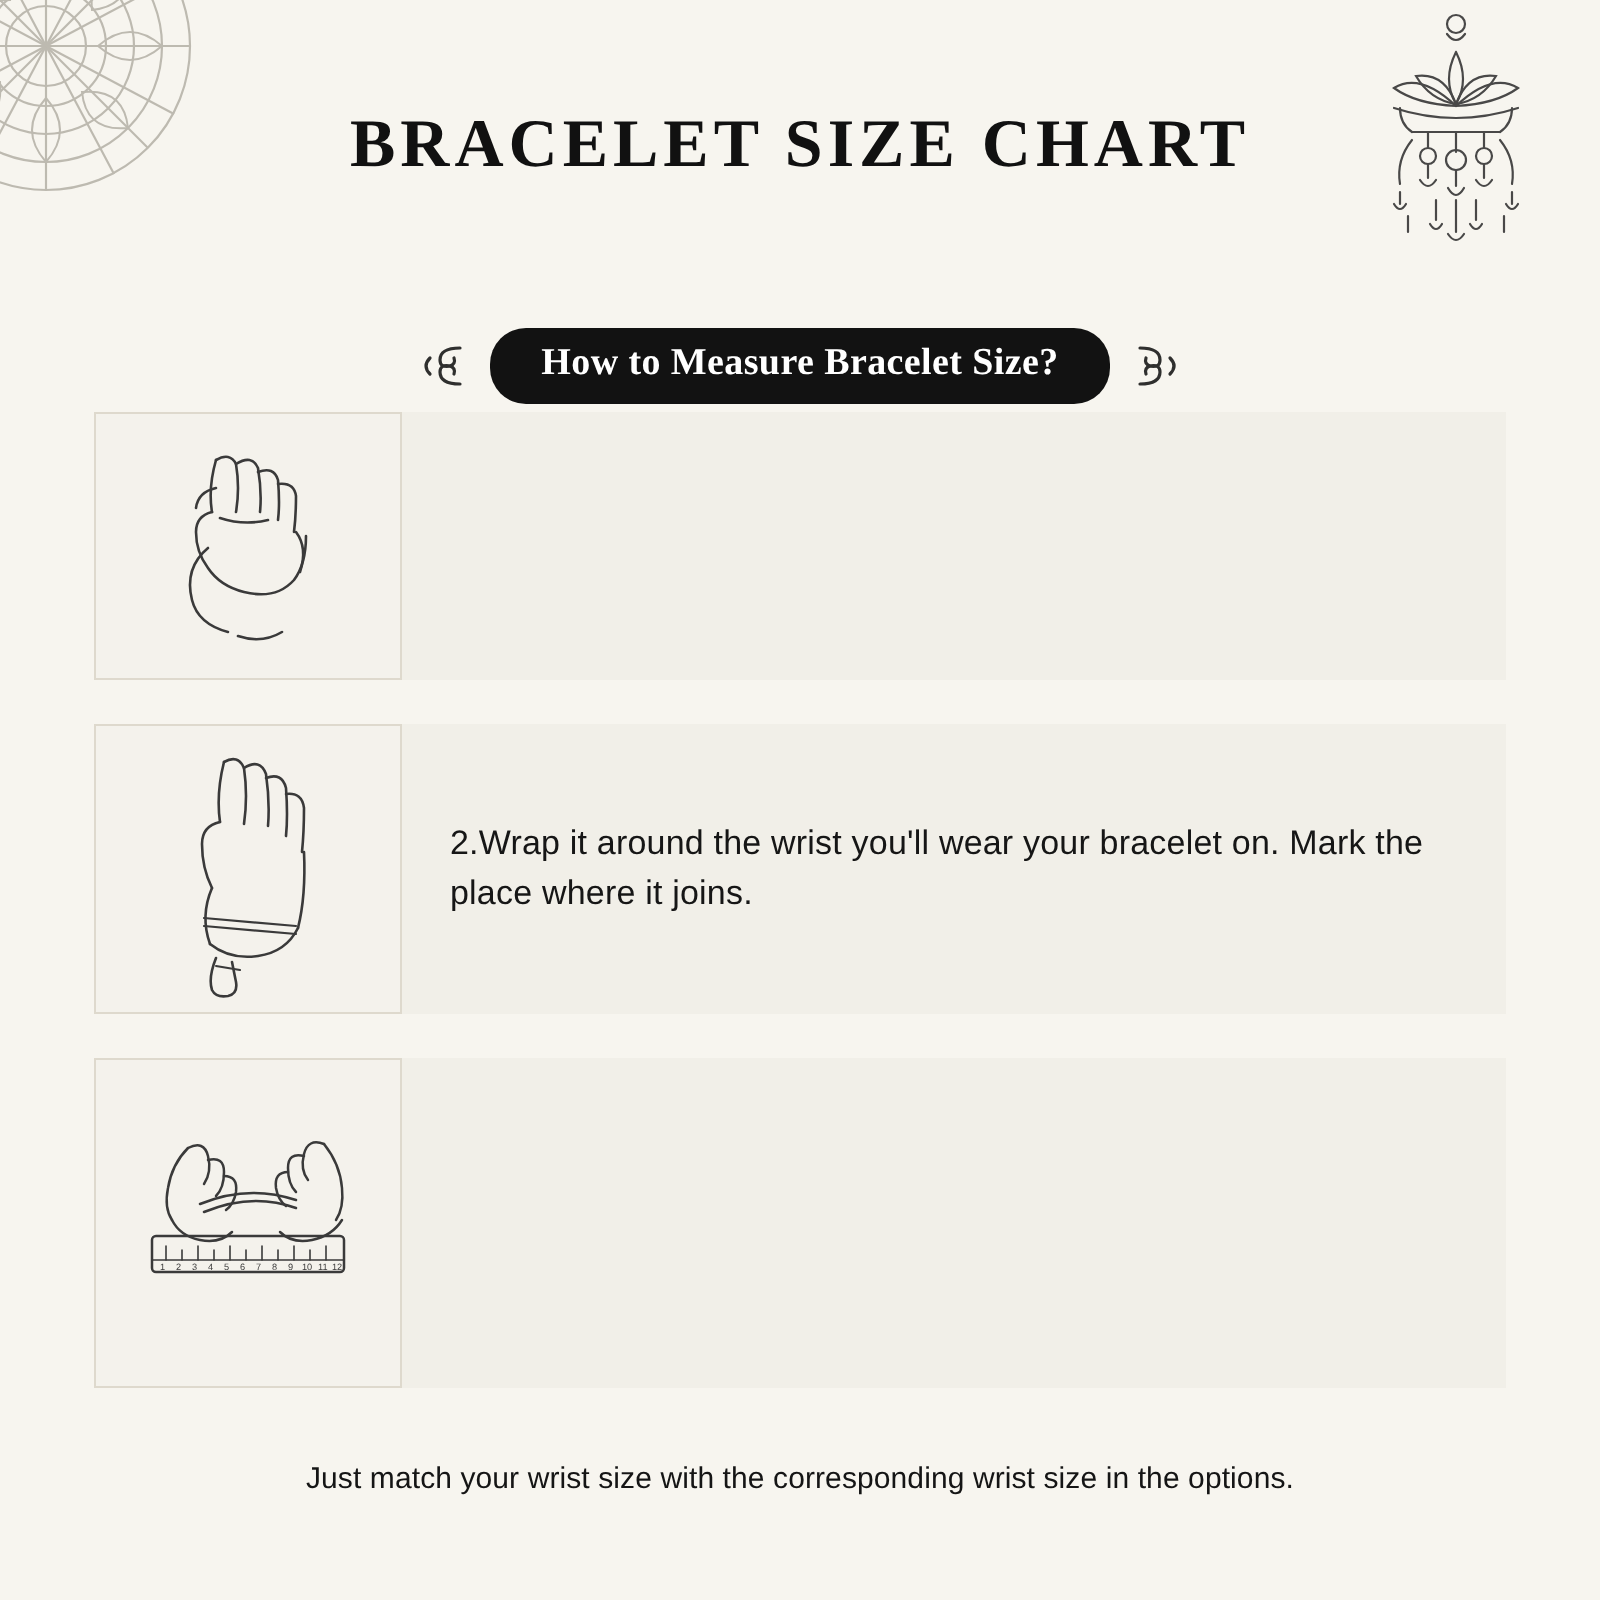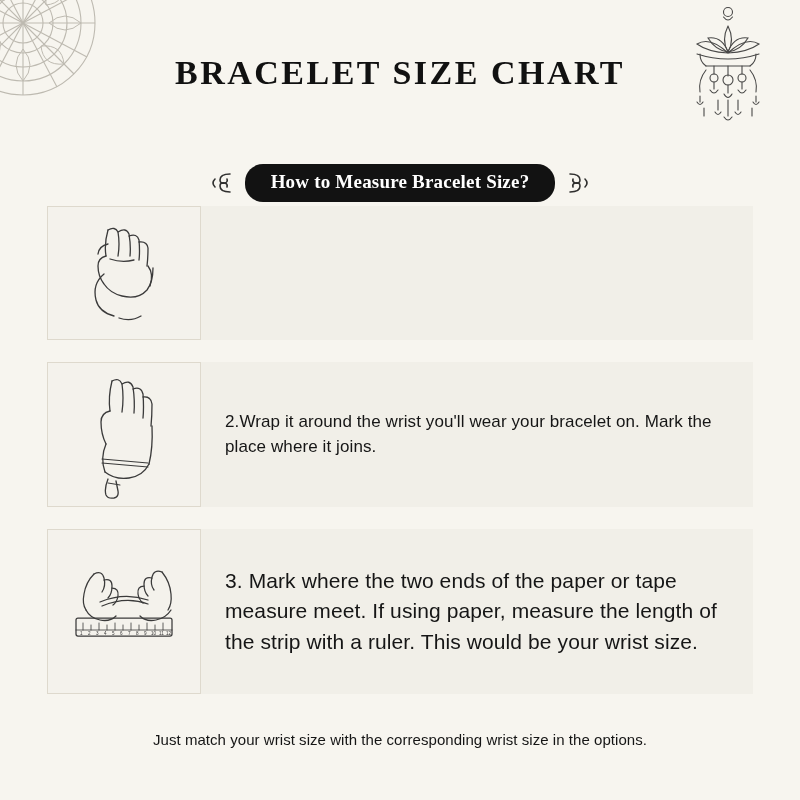--- a/index.html
+++ b/index.html
@@ -319,20 +319,19 @@
               <text x="62" y="83">6</text>
             <text x="70" y="83">7</text>
               <text x="78" y="83">8</text>
               <text x="86" y="83">9</text>
             <text x="93" y="83">10</text>
               <text x="101" y="83">11</text>
               <text x="108" y="83">12</text>
           </g>
         </svg>
       </div>
-      <div class="step-text">3. Mark where the two ends of the paper or tape measure meet. If using paper, measure the length of the strip with a ruler. This would be your wrist size.</div>
     </div>
 
   </div>
 
   <div class="footer">Just match your wrist size with the corresponding wrist size in the options.</div>
 
 </div>
 
 </body></html>

